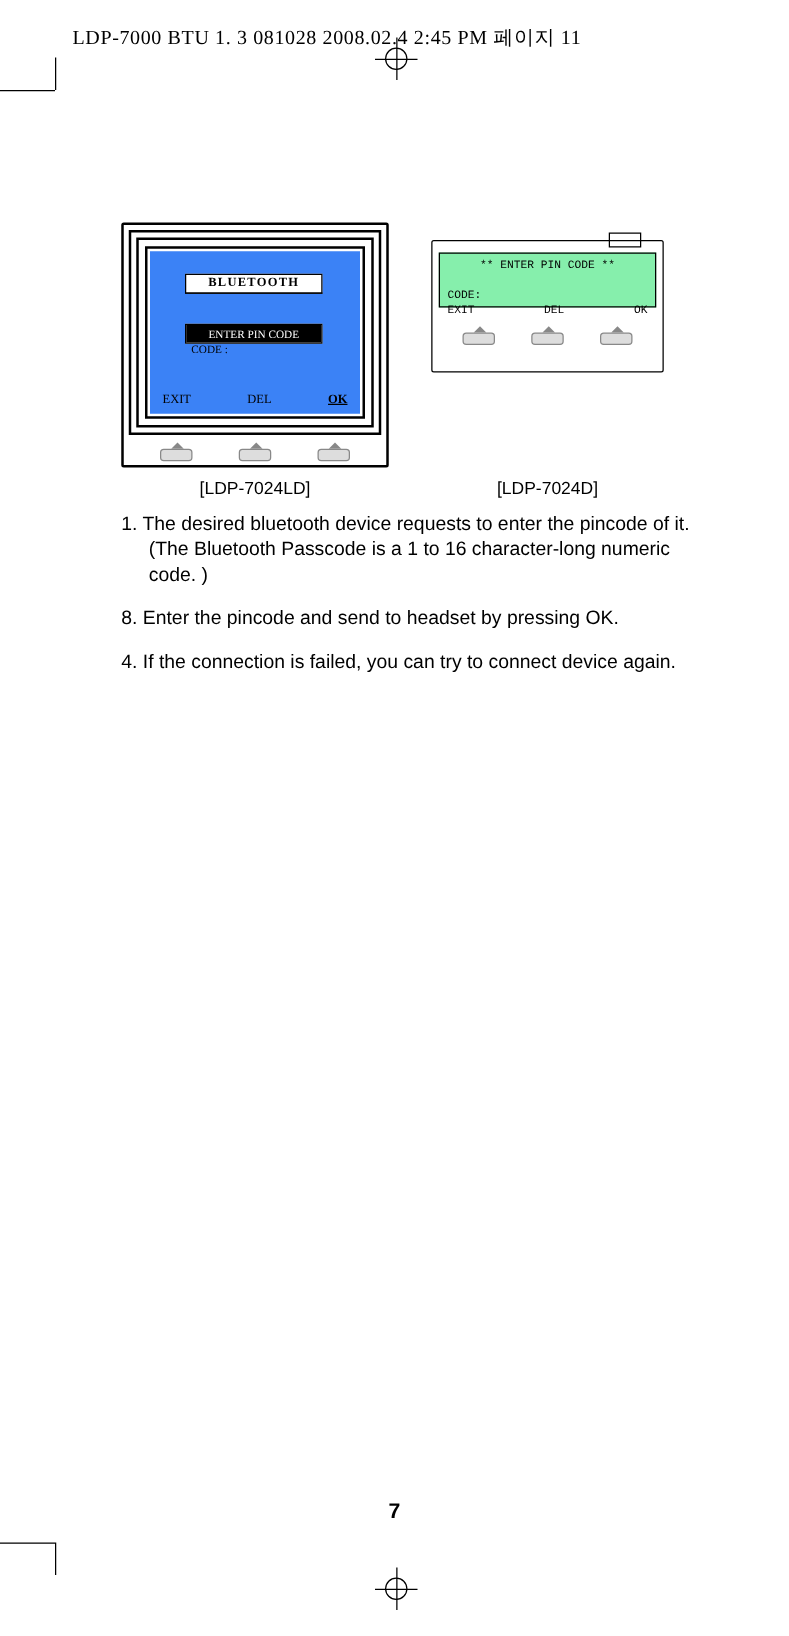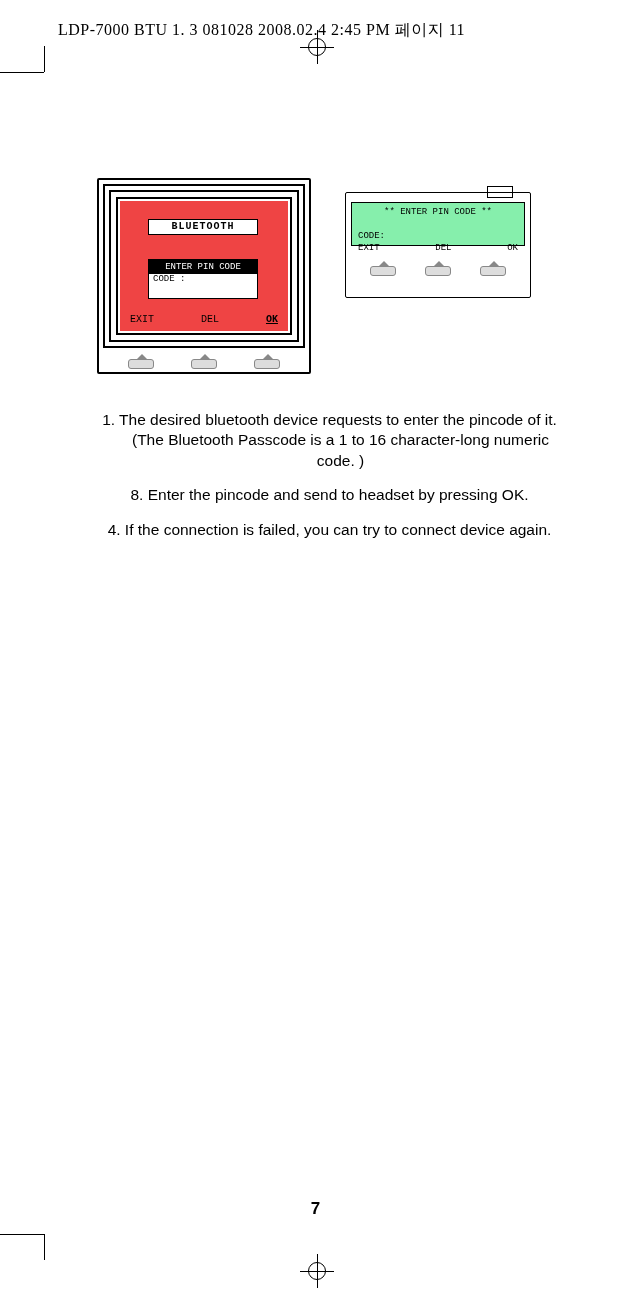--- a/index.html
+++ b/index.html
@@ -26,24 +26,24 @@
   .heading { font-weight: bold; font-size: 16.5px; margin-bottom: 28px; }
 
   .figrow { display: flex; align-items: flex-start; gap: 34px; margin-bottom: 8px; }
 
   
   .dev1 { position: relative; width: 214px; height: 196px; }
   .dev1 .shell { position: absolute; inset: 0; border: 2px solid #000; border-radius: 2px; }
   .dev1 .screen-outer { position: absolute; left: 6px; top: 6px; right: 6px; bottom: 26px; border: 2px solid #000; }
   .dev1 .screen-outer2 { position: absolute; left: 4px; top: 4px; right: 4px; bottom: 4px; border: 2px solid #000; }
   .dev1 .screen-inner { position: absolute; left: 5px; top: 5px; right: 5px; bottom: 5px; border: 2px solid #000; }
-  .dev1 .area { position: absolute; left: 2px; top: 2px; right: 2px; bottom: 2px; background: #ef4444; font-family: Liberation Mono, monospace; font-size: 10px; }
+  .dev1 .area { position: absolute; left: 2px; top: 2px; right: 2px; bottom: 2px; background: #3b82f6; font-family: Liberation Serif, serif; font-size: 10px; }
   .dev1 .title-bar { position: absolute; top: 18px; left: 28px; width: 110px; height: 16px; border: 1.5px solid #000; background: #fff; text-align: center; font-weight: bold; letter-spacing: 1px; padding-top: 1px; }
   .dev1 .title-under { position: absolute; top: 33px; left: 28px; width: 110px; height: 0; border-top: 1.5px solid #000; }
-  .dev1 .box-enter { position: absolute; top: 58px; left: 28px; width: 110px; height: 40px; border: 1.5px solid #000; background: #fff; }
+  .dev1 .box-enter { position: absolute; top: 58px; left: 28px; width: 110px; height: 16px; border: 1.5px solid #000; background: #fff; }
   .dev1 .enter-top { position: absolute; top: 0; left: 0; right: 0; height: 14px; background: #000; color: #fff; text-align: center; font-size: 9px; line-height: 14px; }
   .dev1 .enter-bot { position: absolute; top: 14px; left: 4px; font-size: 9px; }
   .dev1 .softkeys { position: absolute; bottom: 6px; left: 0; right: 0; display: flex; justify-content: space-between; padding: 0 10px; font-size: 10px; }
   .dev1 .ok { text-decoration: underline; font-weight: bold; }
   .dev1 .btnrow { position: absolute; left: 0; right: 0; bottom: 3px; height: 20px; display: flex; justify-content: space-around; padding: 0 12px; }
   .hardbtn { width: 26px; height: 10px; border: 1px solid #888; border-radius: 3px; background: #ddd; position: relative; margin-top: 8px; }
   .hardbtn:before { content: ""; position: absolute; left: 8px; top: -6px; width: 0; height: 0; border-left: 5px solid transparent; border-right: 5px solid transparent; border-bottom: 5px solid #888; }
 
   
   .dev2 { position: relative; width: 186px; height: 106px; margin-top: 14px; }
@@ -54,21 +54,21 @@
   .dev2 .row2 { margin-top: 14px; }
   .dev2 .row3 { display: flex; justify-content: space-between; margin-top: 2px; }
   .dev2 .btnrow2 { position: absolute; left: 0; right: 0; top: 66px; height: 24px; display: flex; justify-content: space-around; padding: 0 10px; }
 
   .caprow { display: flex; }
   .cap { font-size: 14px; text-align: center; }
   .cap1 { width: 214px; }
   .capgap { width: 34px; }
   .cap2 { width: 186px; }
 
-  .steps { margin-top: 36px; text-align: center; }
+  .steps { margin-top: 12px; }
   .step { font-size: 15.5px; line-height: 1.32; margin-bottom: 14px; padding-left: 22px; text-indent: -22px; }
 
   .pagenum { position: absolute; bottom: 90px; left: 0; width: 631px; text-align: center; font-weight: bold; font-size: 17px; }
 </style>
 </head>
 <body>
 
 <div class="page">
 
   <div class="hdr">LDP-7000 BTU 1. 3 081028  2008.02.4  2:45 PM  페이지 11</div>
@@ -135,20 +135,25 @@
           </div>
         </div>
         <div class="btnrow2">
           <div class="hardbtn"></div>
           <div class="hardbtn"></div>
           <div class="hardbtn"></div>
         </div>
       </div>
     </div>
 
+    <div class="caprow">
+      <div class="cap cap1">[LDP-7024LD]</div>
+      <div class="capgap"></div>
+      <div class="cap cap2">[LDP-7024D]</div>
+    </div>
 
     <div class="steps">
       <div class="step">1. The desired bluetooth device requests to enter the pincode of it. (The Bluetooth Passcode is a 1 to 16 character-long numeric code. )</div>
       <div class="step">8. Enter the pincode and send to headset by pressing OK.</div>
       <div class="step">4. If the connection is failed, you can try to connect device again.</div>
     </div>
   </div>
 
   <div class="pagenum">7</div>
 </div>

